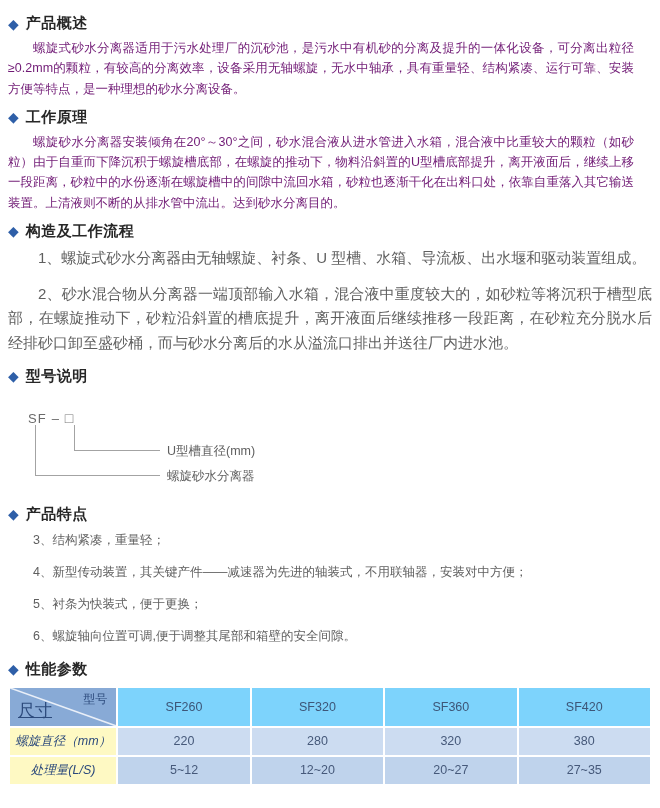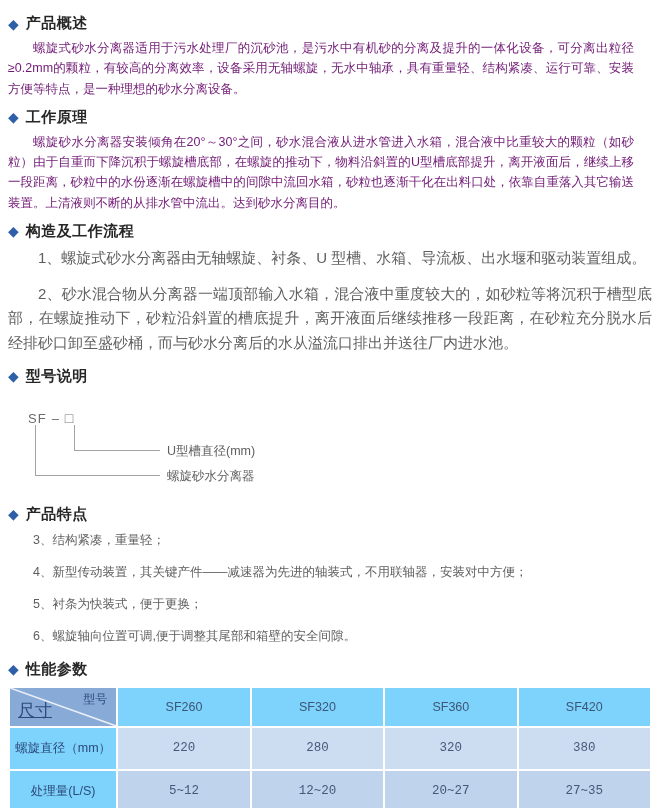--- a/index.html
+++ b/index.html
@@ -61,24 +61,24 @@
     font-weight: normal;
   }
   .corner-cell {
     position: relative; background: #88aad6; height: 38px;
     color: #2c4a7c; overflow: hidden;
   }
   .corner-cell svg { position: absolute; left: 0; top: 0; width: 100%; height: 100%; }
   .corner-top { position: absolute; top: 3px; right: 9px; font-size: 12px; }
   .corner-bottom { position: absolute; bottom: 4px; left: 8px; font-size: 17px; text-decoration: underline; }
   .model-head { background: #7dd3fc; color: #3d5678; height: 38px; }
-  .row-label { background: #7dd3fc; color: #2c4a7c; height: 41px; }
+  .row-label { background: #fef9c3; color: #2c4a7c; height: 27px; font-style: italic; }
   .row-light .data-cell { background: #ccdcf1; color: #46597a; }
   .row-dark  .data-cell { background: #bfd3ec; color: #46597a; }
-  .data-cell { height: 25px; font-family: Liberation Mono, monospace; }
+  .data-cell { height: 25px; }
 </style>
 </head>
 <body>
 
 <div class="page">
 
   <div class="section-heading">
     <span class="diamond">◆</span>
     <span class="heading-text">产品概述</span>
   </div>

